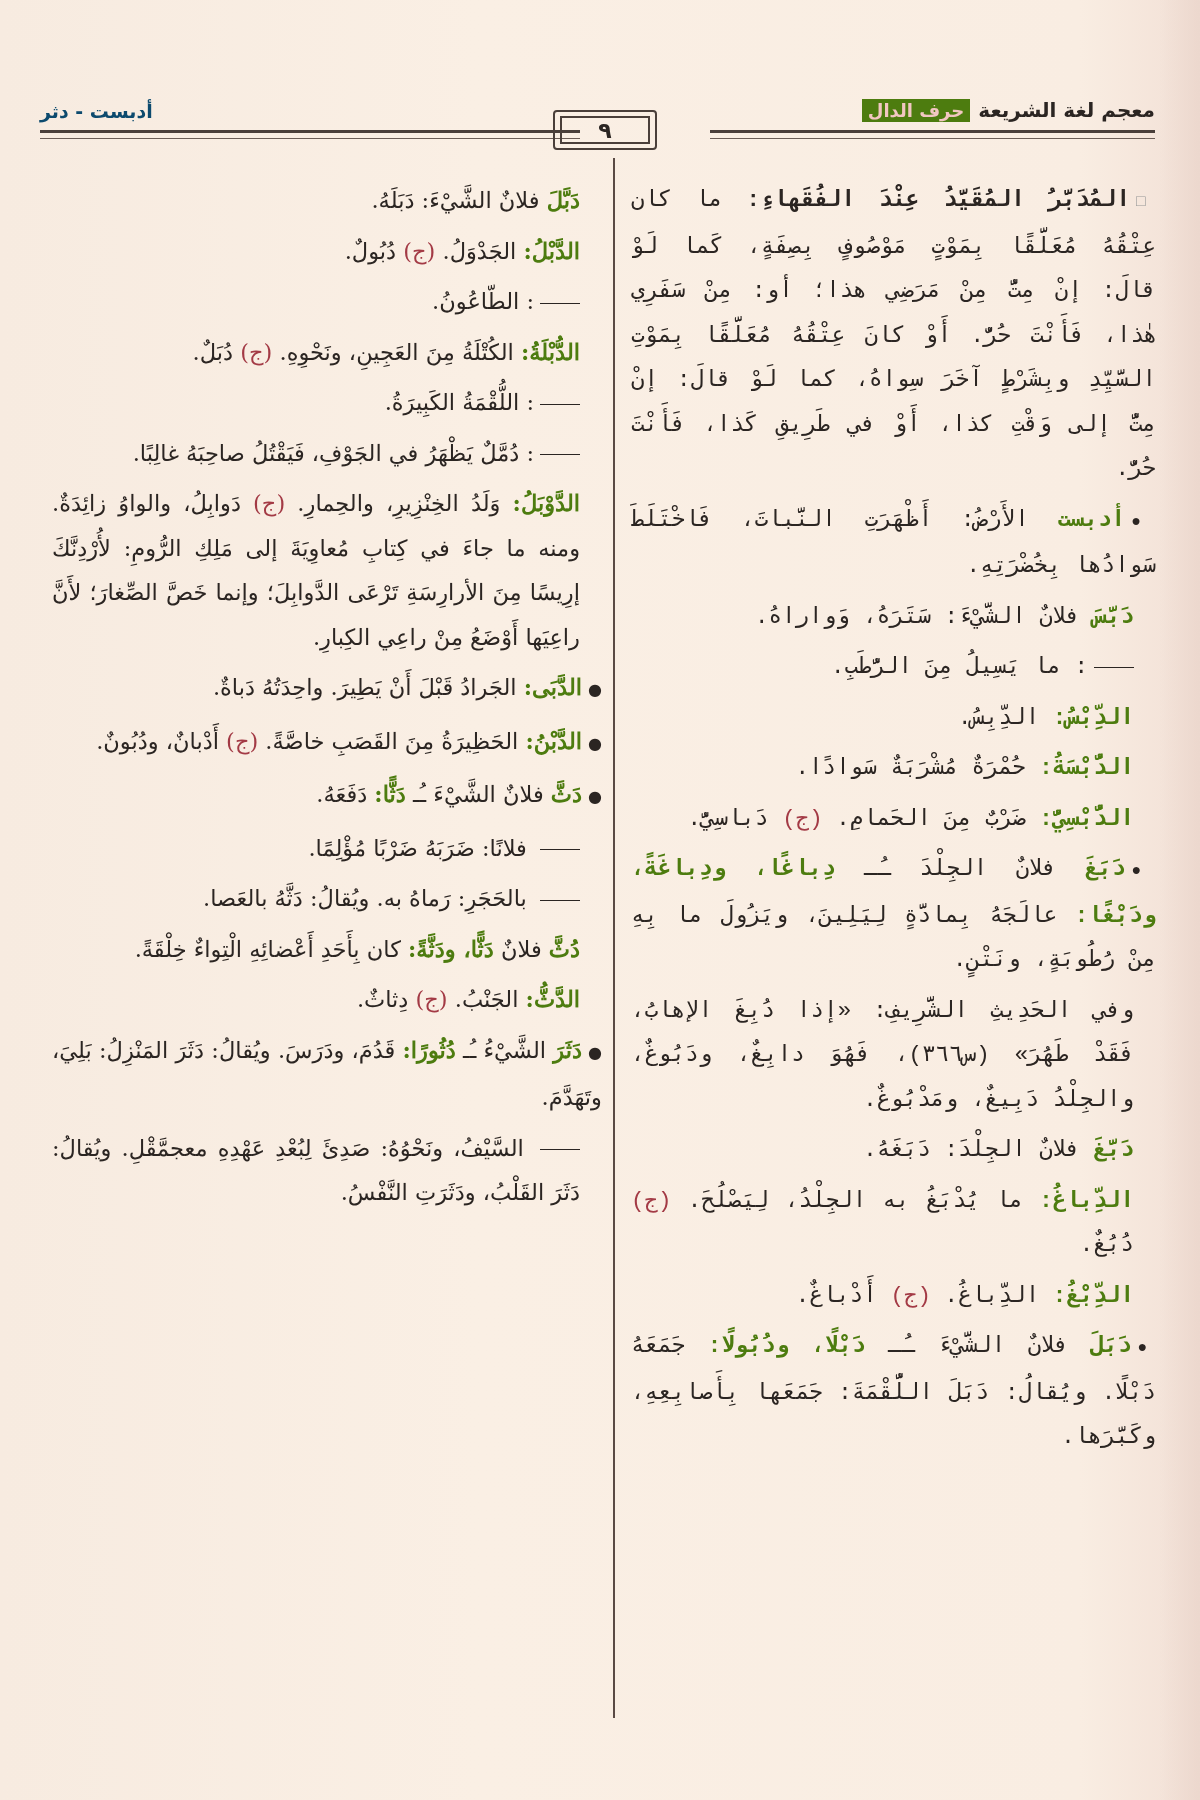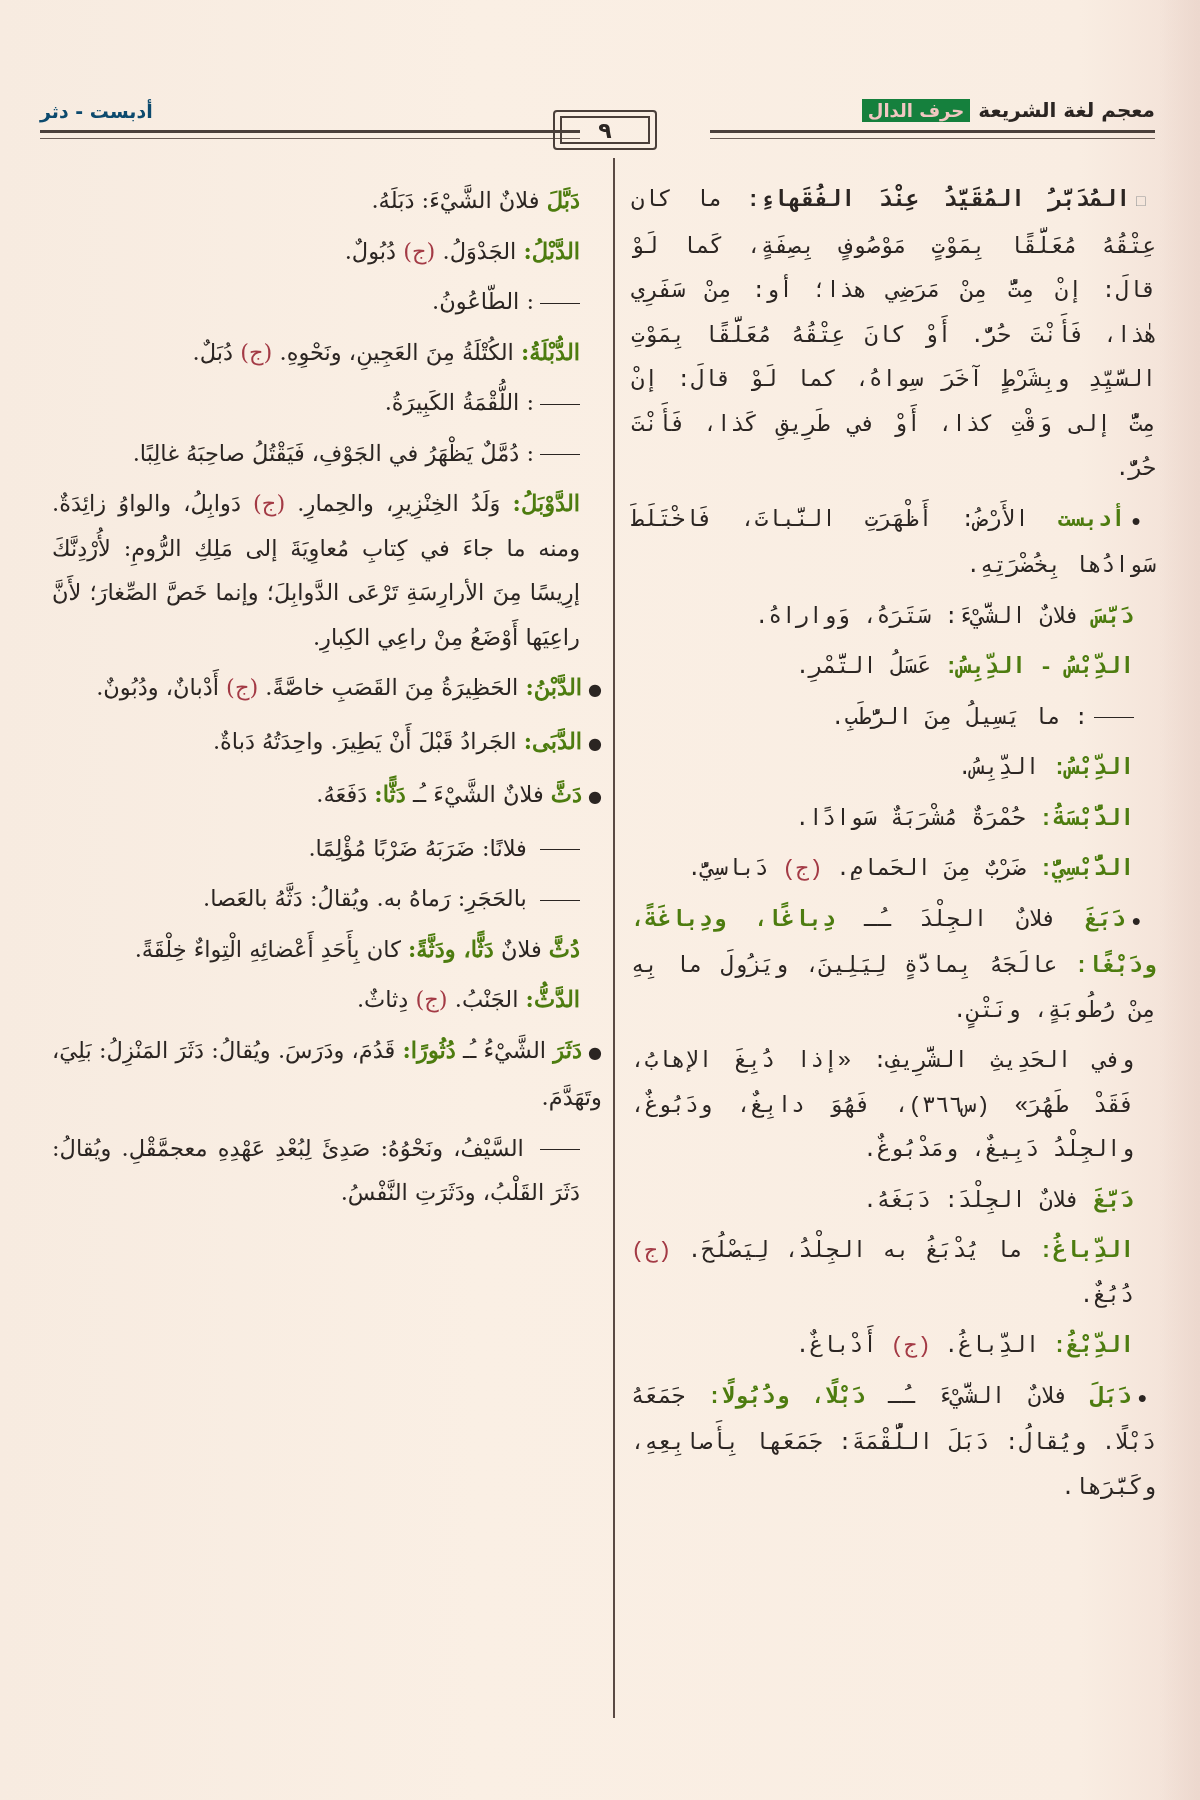--- a/index.html
+++ b/index.html
@@ -35,21 +35,21 @@
     direction: rtl;
     display: flex;
     align-items: center;
     gap: 8px;
     font-family: "DejaVu Sans", sans-serif;
     font-weight: bold;
     font-size: 20px;
     color: #2b2522;
   }
   .hdr-badge {
-    background: #15803d;
+    background: #4d7c0f;
     color: #f2c7c2;
     padding: 1px 6px;
     font-size: 18px;
   }
   .hdr-left {
     position: absolute;
     left: 0;
     top: 2px;
     direction: rtl;
     font-family: "DejaVu Sans", sans-serif;
@@ -174,42 +174,41 @@
       <div class="pagebox-inner">٩</div>
     </div>
   </div>
 
   <div class="divider"></div>
 
   <div class="col col-right" id="col-right">
       <p class="entry"><span class="square">□</span><span class="hw-plain">المُدَبَّرُ المُقَيَّدُ عِنْدَ الفُقَهاءِ:</span><span> ما كان عِتْقُهُ مُعَلَّقًا بِمَوْتٍ مَوْصُوفٍ بِصِفَةٍ، كَما لَوْ قالَ: إنْ مِتُّ مِنْ مَرَضِي هذا؛ أو: مِنْ سَفَرِي هٰذا، فَأَنْتَ حُرٌّ. أَوْ كانَ عِتْقُهُ مُعَلَّقًا بِمَوْتِ السَّيِّدِ وبِشَرْطٍ آخَرَ سِواهُ، كما لَوْ قالَ: إنْ مِتُّ إلى وَقْتِ كذا، أَوْ في طَرِيقِ كَذا، فَأَنْتَ حُرٌّ.</span></p>
       <p class="entry"><span class="bullet">●</span><span class="hw">أدبست</span><span> الأَرْضُ: أَظْهَرَتِ النَّباتَ، فَاخْتَلَطَ سَوادُها بِخُضْرَتِهِ.</span></p>
       <p class="entry indent"><span class="hw">دَبَّسَ</span><span> فلانٌ الشَّيْءَ: سَتَرَهُ، وَواراهُ.</span></p>
-      <p class="entry indent"><span class="hw">الدِّبْسُ - الدِّبِسُ:</span><span> عَسَلُ التَّمْرِ.</span></p>
       <p class="entry indent"><span class="dash"></span><span>: ما يَسِيلُ مِنَ الرُّطَبِ.</span></p>
       <p class="entry indent"><span class="hw">الدِّبْسُ:</span><span> الدِّبِسُ.</span></p>
       <p class="entry indent"><span class="hw">الدُّبْسَةُ:</span><span> حُمْرَةٌ مُشْرَبَةٌ سَوادًا.</span></p>
       <p class="entry indent"><span class="hw">الدُّبْسِيُّ:</span><span> ضَرْبٌ مِنَ الحَمامِ. </span><span class="plural">(ج)</span><span> دَباسِيُّ.</span></p>
       <p class="entry"><span class="bullet">●</span><span class="hw">دَبَغَ</span><span> فلانٌ الجِلْدَ ـُـ </span><span class="hw">دِباغًا، ودِباغَةً، ودَبْغًا:</span><span> عالَجَهُ بِمادَّةٍ لِيَلِينَ، ويَزُولَ ما بِهِ مِنْ رُطُوبَةٍ، ونَتْنٍ.</span></p>
       <p class="entry indent"><span>وفي الحَدِيثِ الشَّرِيفِ: «إذا دُبِغَ الإهابُ، فَقَدْ طَهُرَ» (س٣٦٦)، فَهُوَ دابِغٌ، ودَبُوغٌ، والجِلْدُ دَبِيغٌ، ومَدْبُوغٌ.</span></p>
       <p class="entry indent"><span class="hw">دَبَّغَ</span><span> فلانٌ الجِلْدَ: دَبَغَهُ.</span></p>
       <p class="entry indent"><span class="hw">الدِّباغُ:</span><span> ما يُدْبَغُ به الجِلْدُ، لِيَصْلُحَ. </span><span class="plural">(ج)</span><span> دُبُغٌ.</span></p>
       <p class="entry indent"><span class="hw">الدِّبْغُ:</span><span> الدِّباغُ. </span><span class="plural">(ج)</span><span> أَدْباغٌ.</span></p>
       <p class="entry"><span class="bullet">●</span><span class="hw">دَبَلَ</span><span> فلانٌ الشَّيْءَ ـُـ </span><span class="hw">دَبْلًا، ودُبُولًا:</span><span> جَمَعَهُ دَبْلًا. ويُقالُ: دَبَلَ اللُّقْمَةَ: جَمَعَها بِأَصابِعِهِ، وكَبَّرَها.</span></p>
     </div>
   <div class="col col-left" id="col-left">
       <p class="entry indent"><span class="hw">دَبَّلَ</span><span> فلانٌ الشَّيْءَ: دَبَلَهُ.</span></p>
       <p class="entry indent"><span class="hw">الدَّبْلُ:</span><span> الجَدْوَلُ. </span><span class="plural">(ج)</span><span> دُبُولٌ.</span></p>
       <p class="entry indent"><span class="dash"></span><span>: الطّاعُونُ.</span></p>
       <p class="entry indent"><span class="hw">الدُّبْلَةُ:</span><span> الكُتْلَةُ مِنَ العَجِينِ، ونَحْوِهِ. </span><span class="plural">(ج)</span><span> دُبَلٌ.</span></p>
       <p class="entry indent"><span class="dash"></span><span>: اللُّقْمَةُ الكَبِيرَةُ.</span></p>
       <p class="entry indent"><span class="dash"></span><span>: دُمَّلٌ يَظْهَرُ في الجَوْفِ، فَيَقْتُلُ صاحِبَهُ غالِبًا.</span></p>
       <p class="entry indent"><span class="hw">الدَّوْبَلُ:</span><span> وَلَدُ الخِنْزِيرِ، والحِمارِ. </span><span class="plural">(ج)</span><span> دَوابِلُ، والواوُ زائِدَةٌ. ومنه ما جاءَ في كِتابِ مُعاوِيَةَ إلى مَلِكِ الرُّومِ: لأُرْدِنَّكَ إرِيسًا مِنَ الأرارِسَةِ تَرْعَى الدَّوابِلَ؛ وإنما خَصَّ الصِّغارَ؛ لأَنَّ راعِيَها أَوْضَعُ مِنْ راعِي الكِبارِ.</span></p>
+      <p class="entry"><span class="bullet">●</span><span class="hw">الدَّبَى:</span><span> الجَرادُ قَبْلَ أَنْ يَطِيرَ. واحِدَتُهُ دَباةٌ.</span></p>
       <p class="entry"><span class="bullet">●</span><span class="hw">الدَّبْنُ:</span><span> الحَظِيرَةُ مِنَ القَصَبِ خاصَّةً. </span><span class="plural">(ج)</span><span> أَدْبانٌ، ودُبُونٌ.</span></p>
-      <p class="entry"><span class="bullet">●</span><span class="hw">الدَّبَى:</span><span> الجَرادُ قَبْلَ أَنْ يَطِيرَ. واحِدَتُهُ دَباةٌ.</span></p>
       <p class="entry"><span class="bullet">●</span><span class="hw">دَثَّ</span><span> فلانٌ الشَّيْءَ ـُـ </span><span class="hw">دَثًّا:</span><span> دَفَعَهُ.</span></p>
       <p class="entry indent"><span class="dash"></span><span> فلانًا: ضَرَبَهُ ضَرْبًا مُؤْلِمًا.</span></p>
       <p class="entry indent"><span class="dash"></span><span> بالحَجَرِ: رَماهُ به. ويُقالُ: دَثَّهُ بالعَصا.</span></p>
       <p class="entry indent"><span class="hw">دُثَّ</span><span> فلانٌ </span><span class="hw">دَثًّا، ودَثَّةً:</span><span> كان بِأَحَدِ أَعْضائِهِ الْتِواءٌ خِلْقَةً.</span></p>
       <p class="entry indent"><span class="hw">الدَّثُّ:</span><span> الجَنْبُ. </span><span class="plural">(ج)</span><span> دِثاثٌ.</span></p>
       <p class="entry"><span class="bullet">●</span><span class="hw">دَثَرَ</span><span> الشَّيْءُ ـُـ </span><span class="hw">دُثُورًا:</span><span> قَدُمَ، ودَرَسَ. ويُقالُ: دَثَرَ المَنْزِلُ: بَلِيَ، وتَهَدَّمَ.</span></p>
       <p class="entry indent"><span class="dash"></span><span> السَّيْفُ، ونَحْوُهُ: صَدِئَ لِبُعْدِ عَهْدِهِ معجمَّقْلِ. ويُقالُ: دَثَرَ القَلْبُ، ودَثَرَتِ النَّفْسُ.</span></p>
     </div>
 
   <div class="spine"></div>

